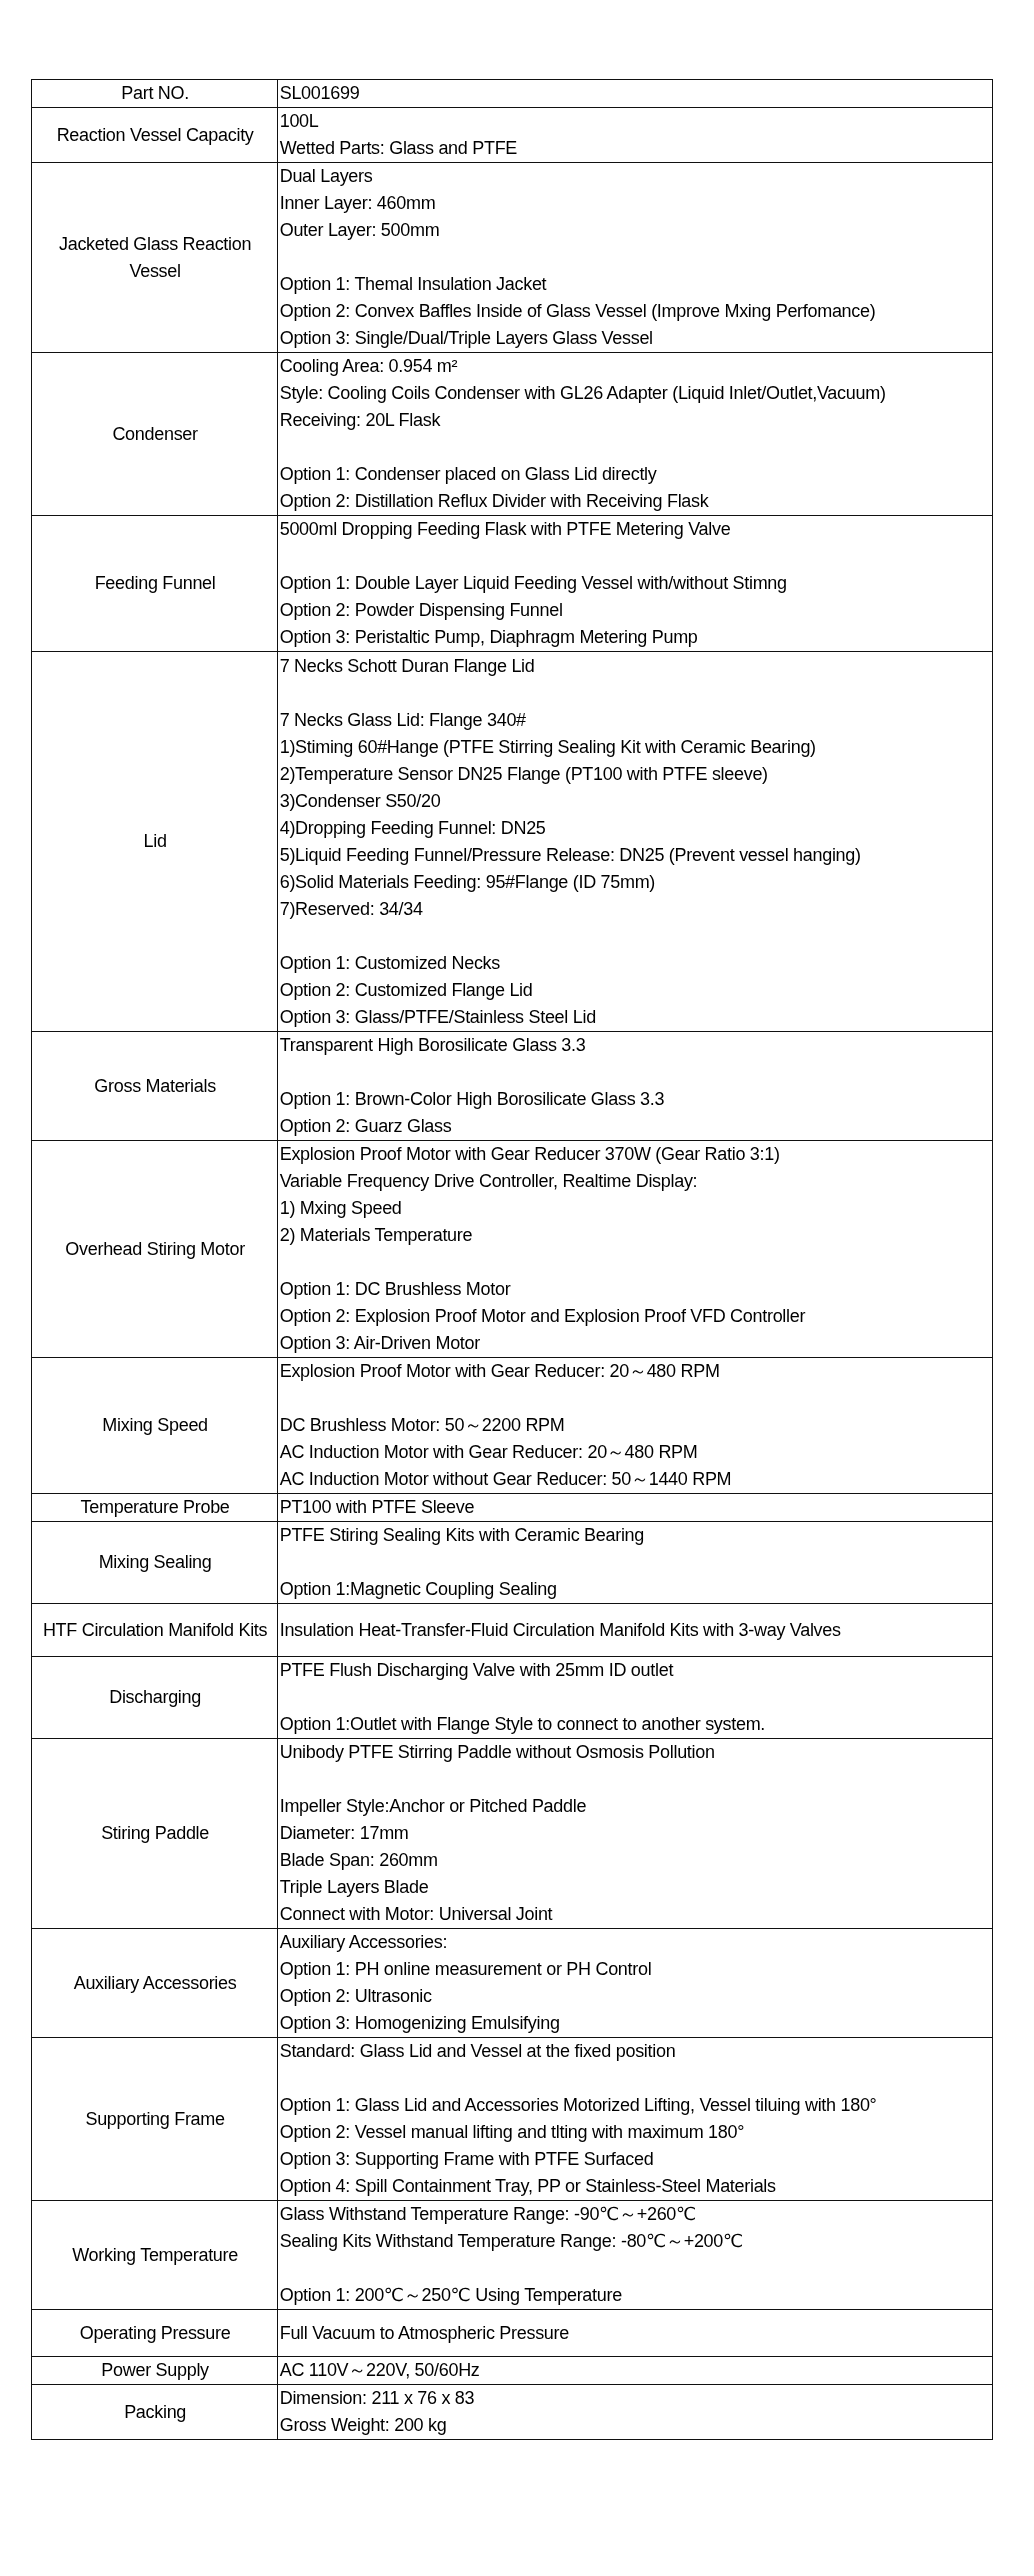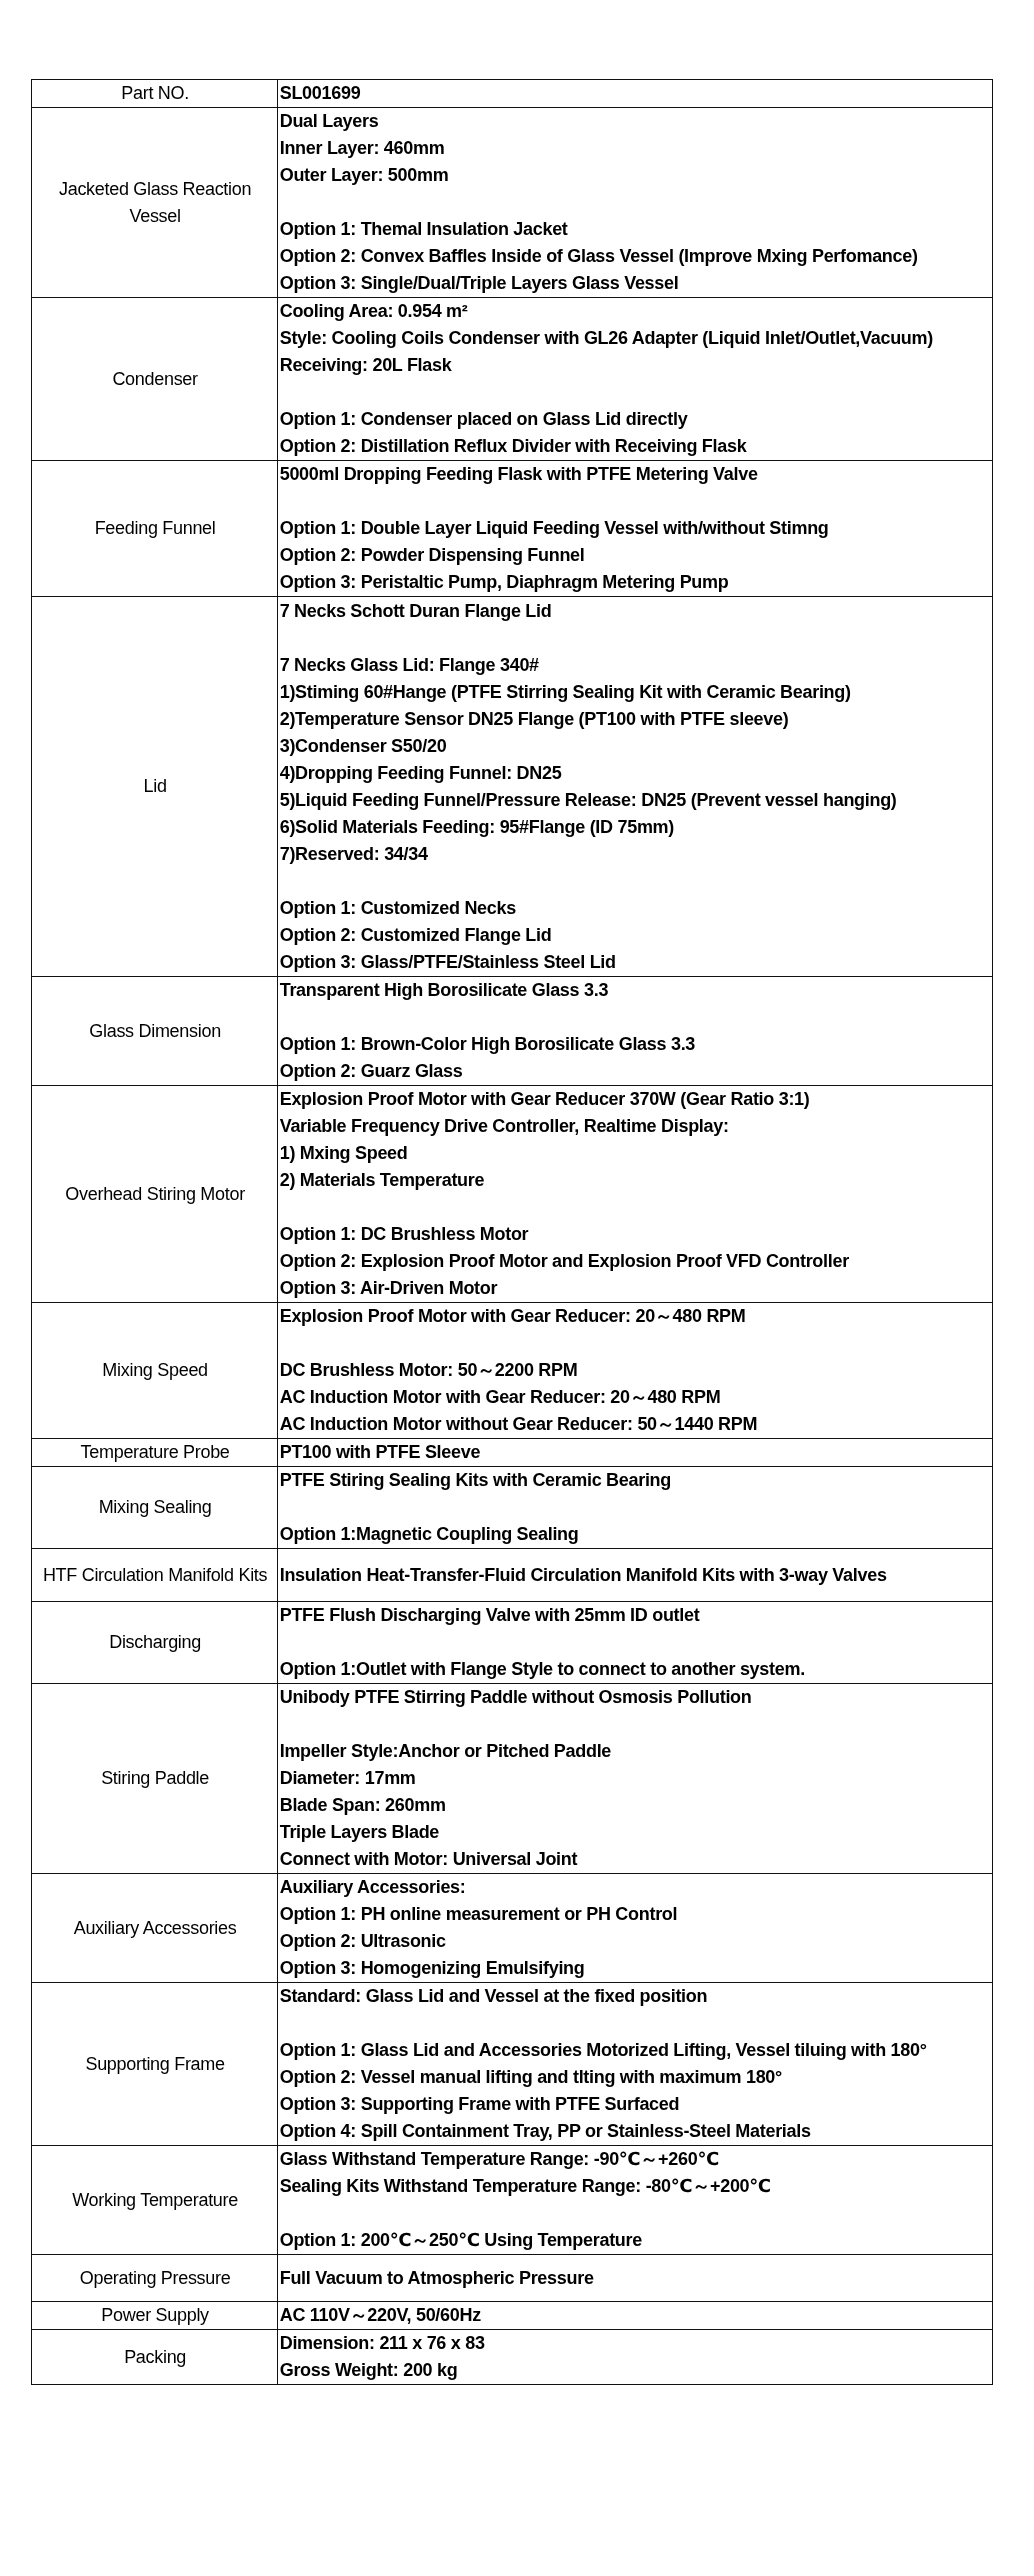--- a/index.html
+++ b/index.html
@@ -4,30 +4,35 @@
 <style>
   html, body { margin:0; padding:0; background:#ffffff; }
   body { width:1034px; height:2576px; position:relative; overflow:hidden;
          font-family:"Liberation Sans", "DejaVu Sans", sans-serif; color:#000; }
   #spec-table { position:absolute; left:30.5px; top:79px; width:962px;
          border-collapse:collapse; table-layout:fixed; }
   #spec-table td { border:1.6px solid #111; padding:0 0 0 2.1px; font-size:18px;
          line-height:27px; vertical-align:middle; white-space:nowrap; overflow:hidden;
          letter-spacing:-0.3px; }
   #spec-table td.label { width:243px; white-space:normal;text-align:center; }
-  #spec-table td.value { white-space:pre;font-weight:bold; }
+  #spec-table td.value { white-space:pre; }
 </style>
 </head>
 <body>
 
 <table id="spec-table">
   <tbody id="spec-body">
       <tr style="height: 27px;">
         <td class="label">Part NO.</td>
         <td class="value">SL001699</td>
+      </tr>
+      <tr style="height: 54px;">
+        <td class="label">Reaction Vessel Capacity</td>
+        <td class="value">100L
+Wetted Parts: Glass and PTFE</td>
       </tr>
       <tr style="height: 188px;">
         <td class="label">Jacketed Glass Reaction Vessel</td>
         <td class="value">Dual Layers
 Inner Layer: 460mm
 Outer Layer: 500mm
 
 Option 1: Themal Insulation Jacket
 Option 2: Convex Baffles Inside of Glass Vessel (Improve Mxing Perfomance)
 Option 3: Single/Dual/Triple Layers Glass Vessel</td>
@@ -60,21 +65,21 @@
 4)Dropping Feeding Funnel: DN25
 5)Liquid Feeding Funnel/Pressure Release: DN25 (Prevent vessel hanging)
 6)Solid Materials Feeding: 95#Flange (ID 75mm)
 7)Reserved: 34/34
 
 Option 1: Customized Necks
 Option 2: Customized Flange Lid
 Option 3: Glass/PTFE/Stainless Steel Lid</td>
       </tr>
       <tr style="height: 108px;">
-        <td class="label">Glass Dimension</td>
+        <td class="label">Gross Materials</td>
         <td class="value">Transparent High Borosilicate Glass 3.3
 
 Option 1: Brown-Color High Borosilicate Glass 3.3
 Option 2: Guarz Glass</td>
       </tr>
       <tr style="height: 214px;">
         <td class="label">Overhead Stiring Motor</td>
         <td class="value">Explosion Proof Motor with Gear Reducer 370W (Gear Ratio 3:1)
 Variable Frequency Drive Controller, Realtime Display:
 1) Mxing Speed

